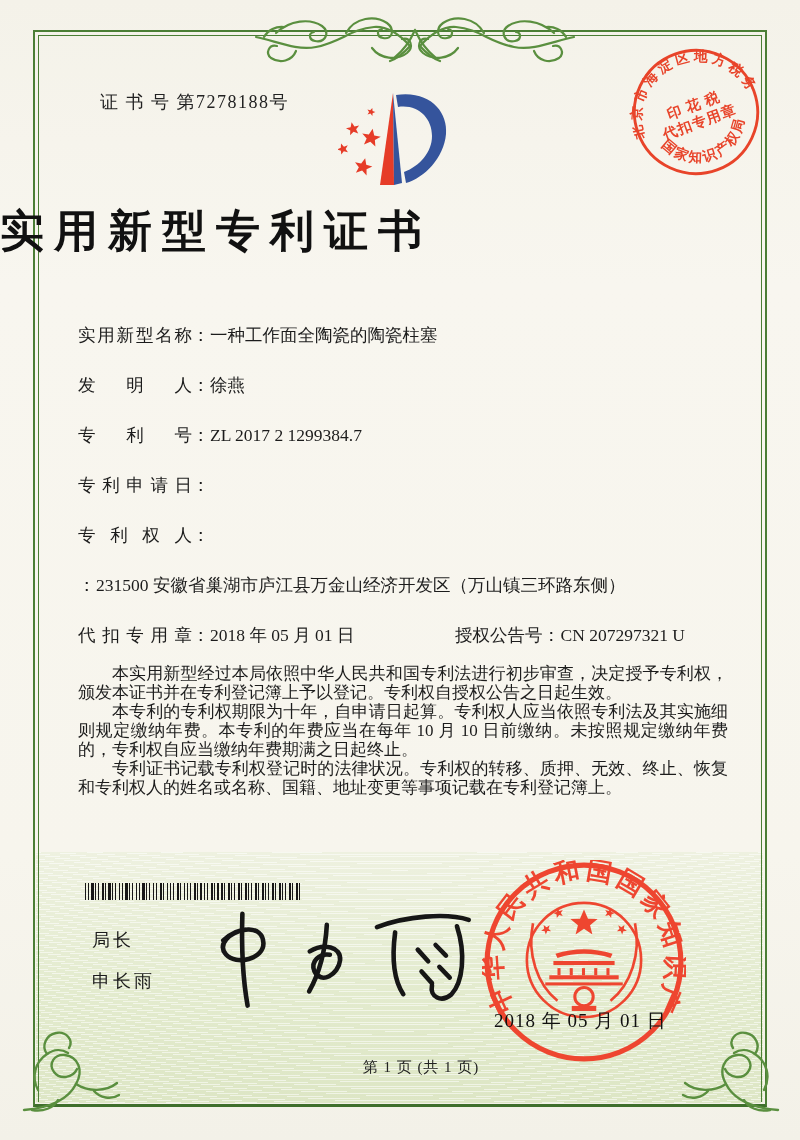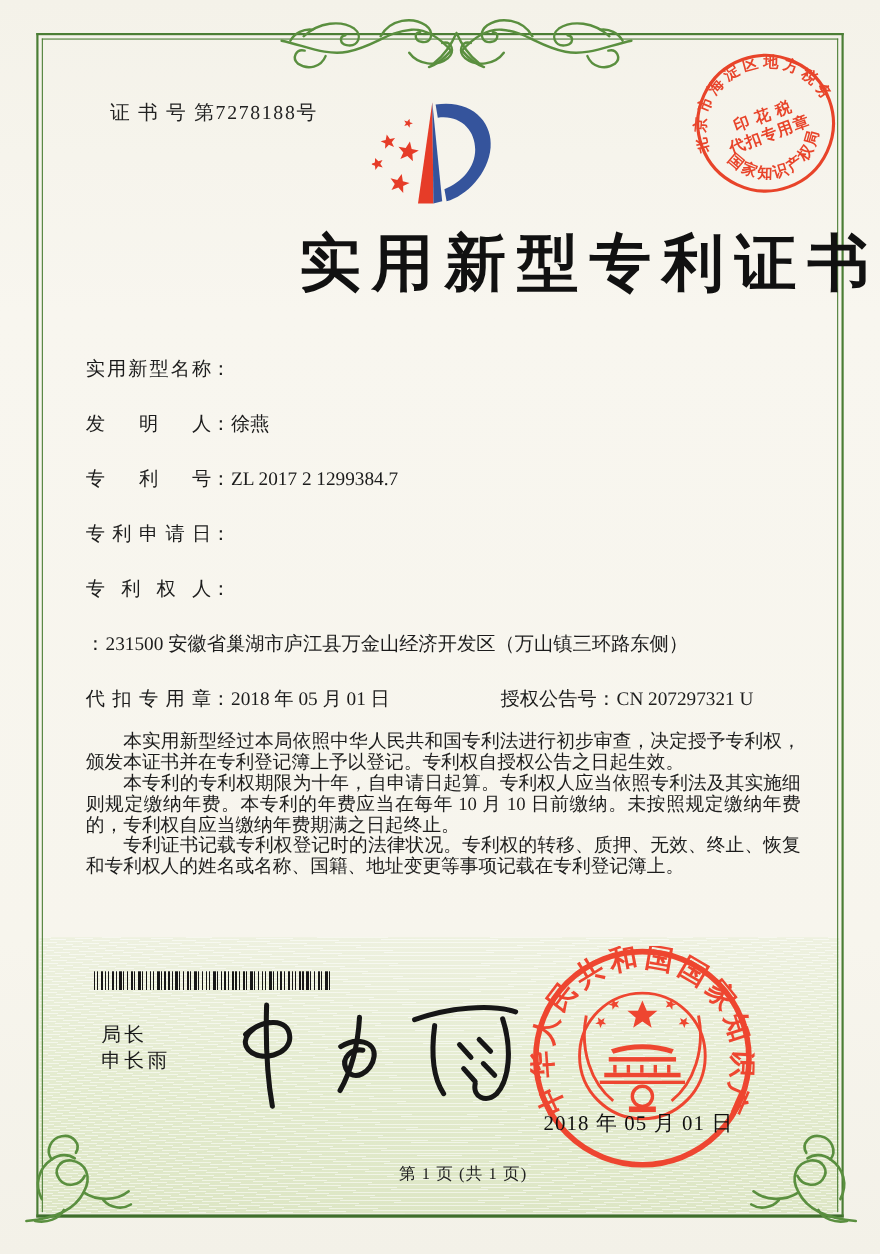--- a/index.html
+++ b/index.html
@@ -21,40 +21,40 @@
   .frame{
     left:33px;top:30px;width:730px;height:1072px;
     border-top:2px solid #4b7e35;border-left:2px solid #4b7e35;border-right:2px solid #4b7e35;
     border-bottom:3px solid #3f6f2c;
   }
   .frame-inner{
     position:absolute;left:3px;top:3px;right:3px;bottom:2px;
     border-top:1px solid #4b7e35;border-left:1px solid #4b7e35;border-right:1px solid #4b7e35;
   }
   .cert-no{left:76px;top:90px;font-size:18px;letter-spacing:1.5px;color:#222;margin-left:24px;}
-  .title{left:0;right:0;top:202px;text-align:right;font-size:56px;font-weight:900;letter-spacing:10px;color:#111;}
+  .title{left:0;right:0;top:202px;text-align:left;font-size:44px;font-weight:900;letter-spacing:10px;color:#111;}
   .fields{left:78px;top:322px;width:650px;font-size:17.5px;line-height:27px;}
   .frow{display:flex;margin-bottom:23px;position:relative;}
   .flabel{display:inline-block;width:114px;text-align:justify;text-align-last:justify;flex:0 0 114px;}
   .fcolon{flex:0 0 18px;}
   .fvalue{flex:1;}
   .grant-no{position:absolute;left:377px;top:0;white-space:nowrap;display:flex;}
   .paras{left:78px;top:664px;width:650px;font-size:17px;line-height:19px;text-align:justify;}
   .paras p{margin:0;text-indent:2em;}
   .barcode{
     left:85px;top:883px;width:216px;height:17px;
     background-image:repeating-linear-gradient(90deg,
       #171717 0 1.5px,transparent 1.5px 3px,
       #171717 3px 4px,transparent 4px 6.5px,
       #171717 6.5px 9px,transparent 9px 10px,
       #171717 10px 11px,transparent 11px 13.5px,
       #171717 13.5px 14.5px,transparent 14.5px 17px);
   }
   .director{left:92px;top:928px;font-size:18px;letter-spacing:3px;color:#1b1b1b;}
-  .director .name{}
+  .director .name{margin-top:17px;}
   .sig{left:210px;top:898px;}
   .seal{left:482px;top:860px;}
   .seal-date{left:494px;top:1008px;font-size:19px;letter-spacing:1px;color:#101010;z-index:5;}
   .footer{left:0;right:0;top:1058px;text-align:center;font-size:15px;letter-spacing:1px;color:#222;margin-left:42px;}
   .stamp{left:630px;top:46px;width:132px;height:132px;transform:rotate(-20deg);}
   .logo{left:338px;top:90px;}
   .orn-top{left:254px;top:8px;}
   .orn-bl{left:16px;top:1028px;}
   .orn-br{left:674px;top:1028px;transform:scaleX(-1);}
   svg text{font-family:"Liberation Serif","DejaVu Serif",serif;}
@@ -139,20 +139,21 @@
     <use href="#st5" transform="translate(25,77) scale(0.9) rotate(14)"></use>
   </g>
 </svg>
 
 <div class="abs title">实用新型专利证书</div>
 
 <div class="abs fields">
   <div class="frow">
     <span class="flabel">实用新型名称</span>
       <span class="fcolon">：</span>
+      <span class="fvalue">一种工作面全陶瓷的陶瓷柱塞</span>
   </div>
   <div class="frow">
     <span class="flabel">发　明　人</span>
       <span class="fcolon">：</span>
       <span class="fvalue">徐燕</span>
   </div>
   <div class="frow">
     <span class="flabel">专　利　号</span>
       <span class="fcolon">：</span>
       <span class="fvalue">ZL 2017 2 1299384.7</span>

